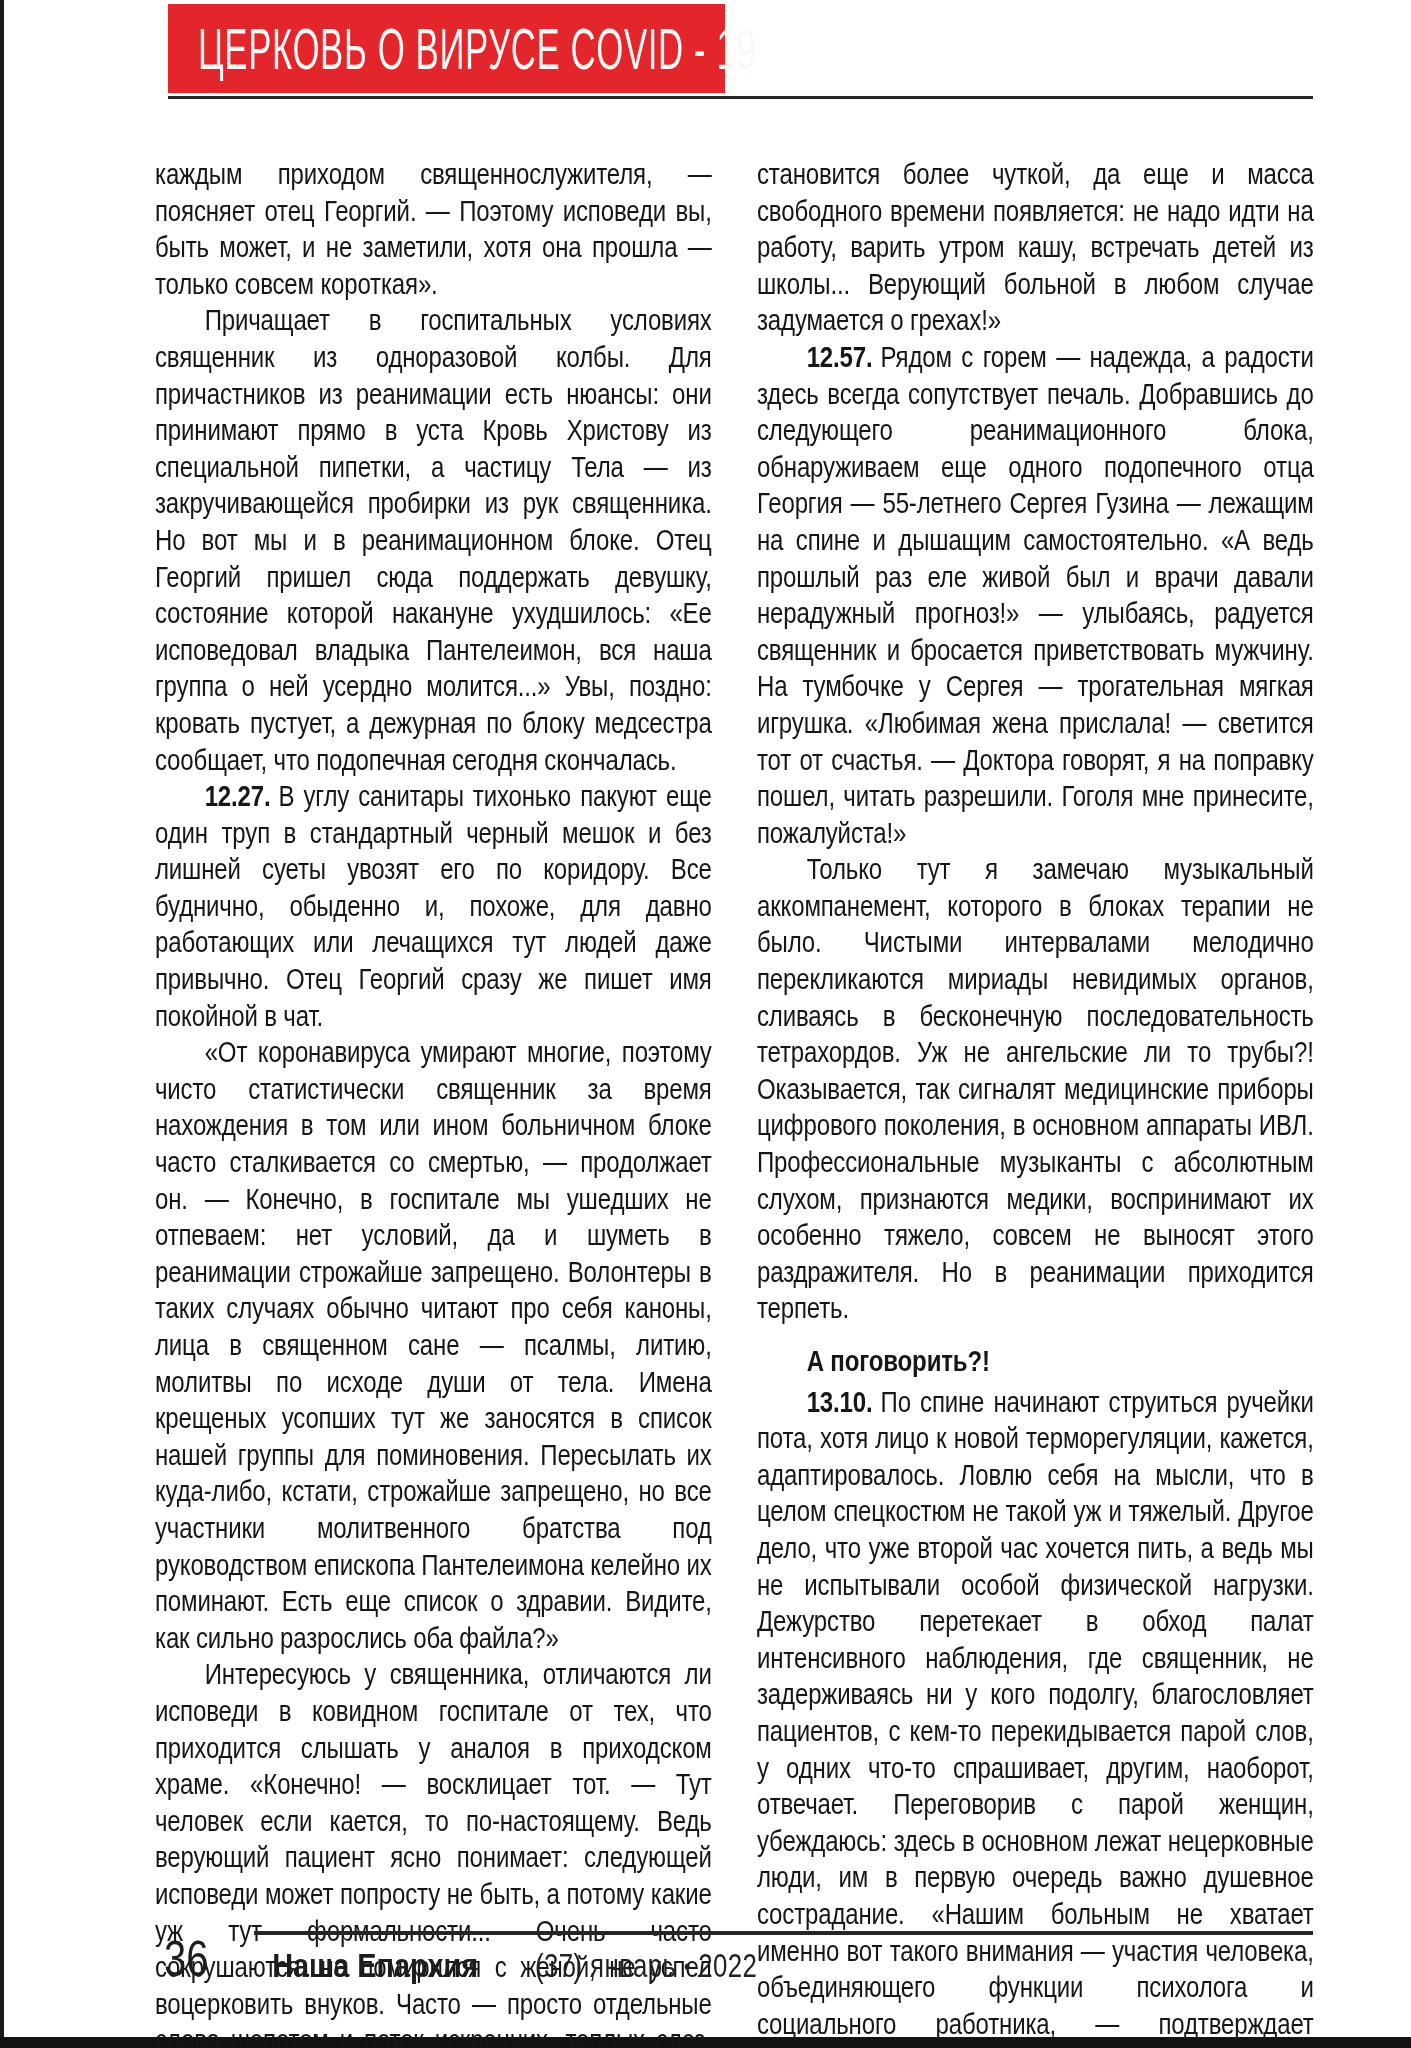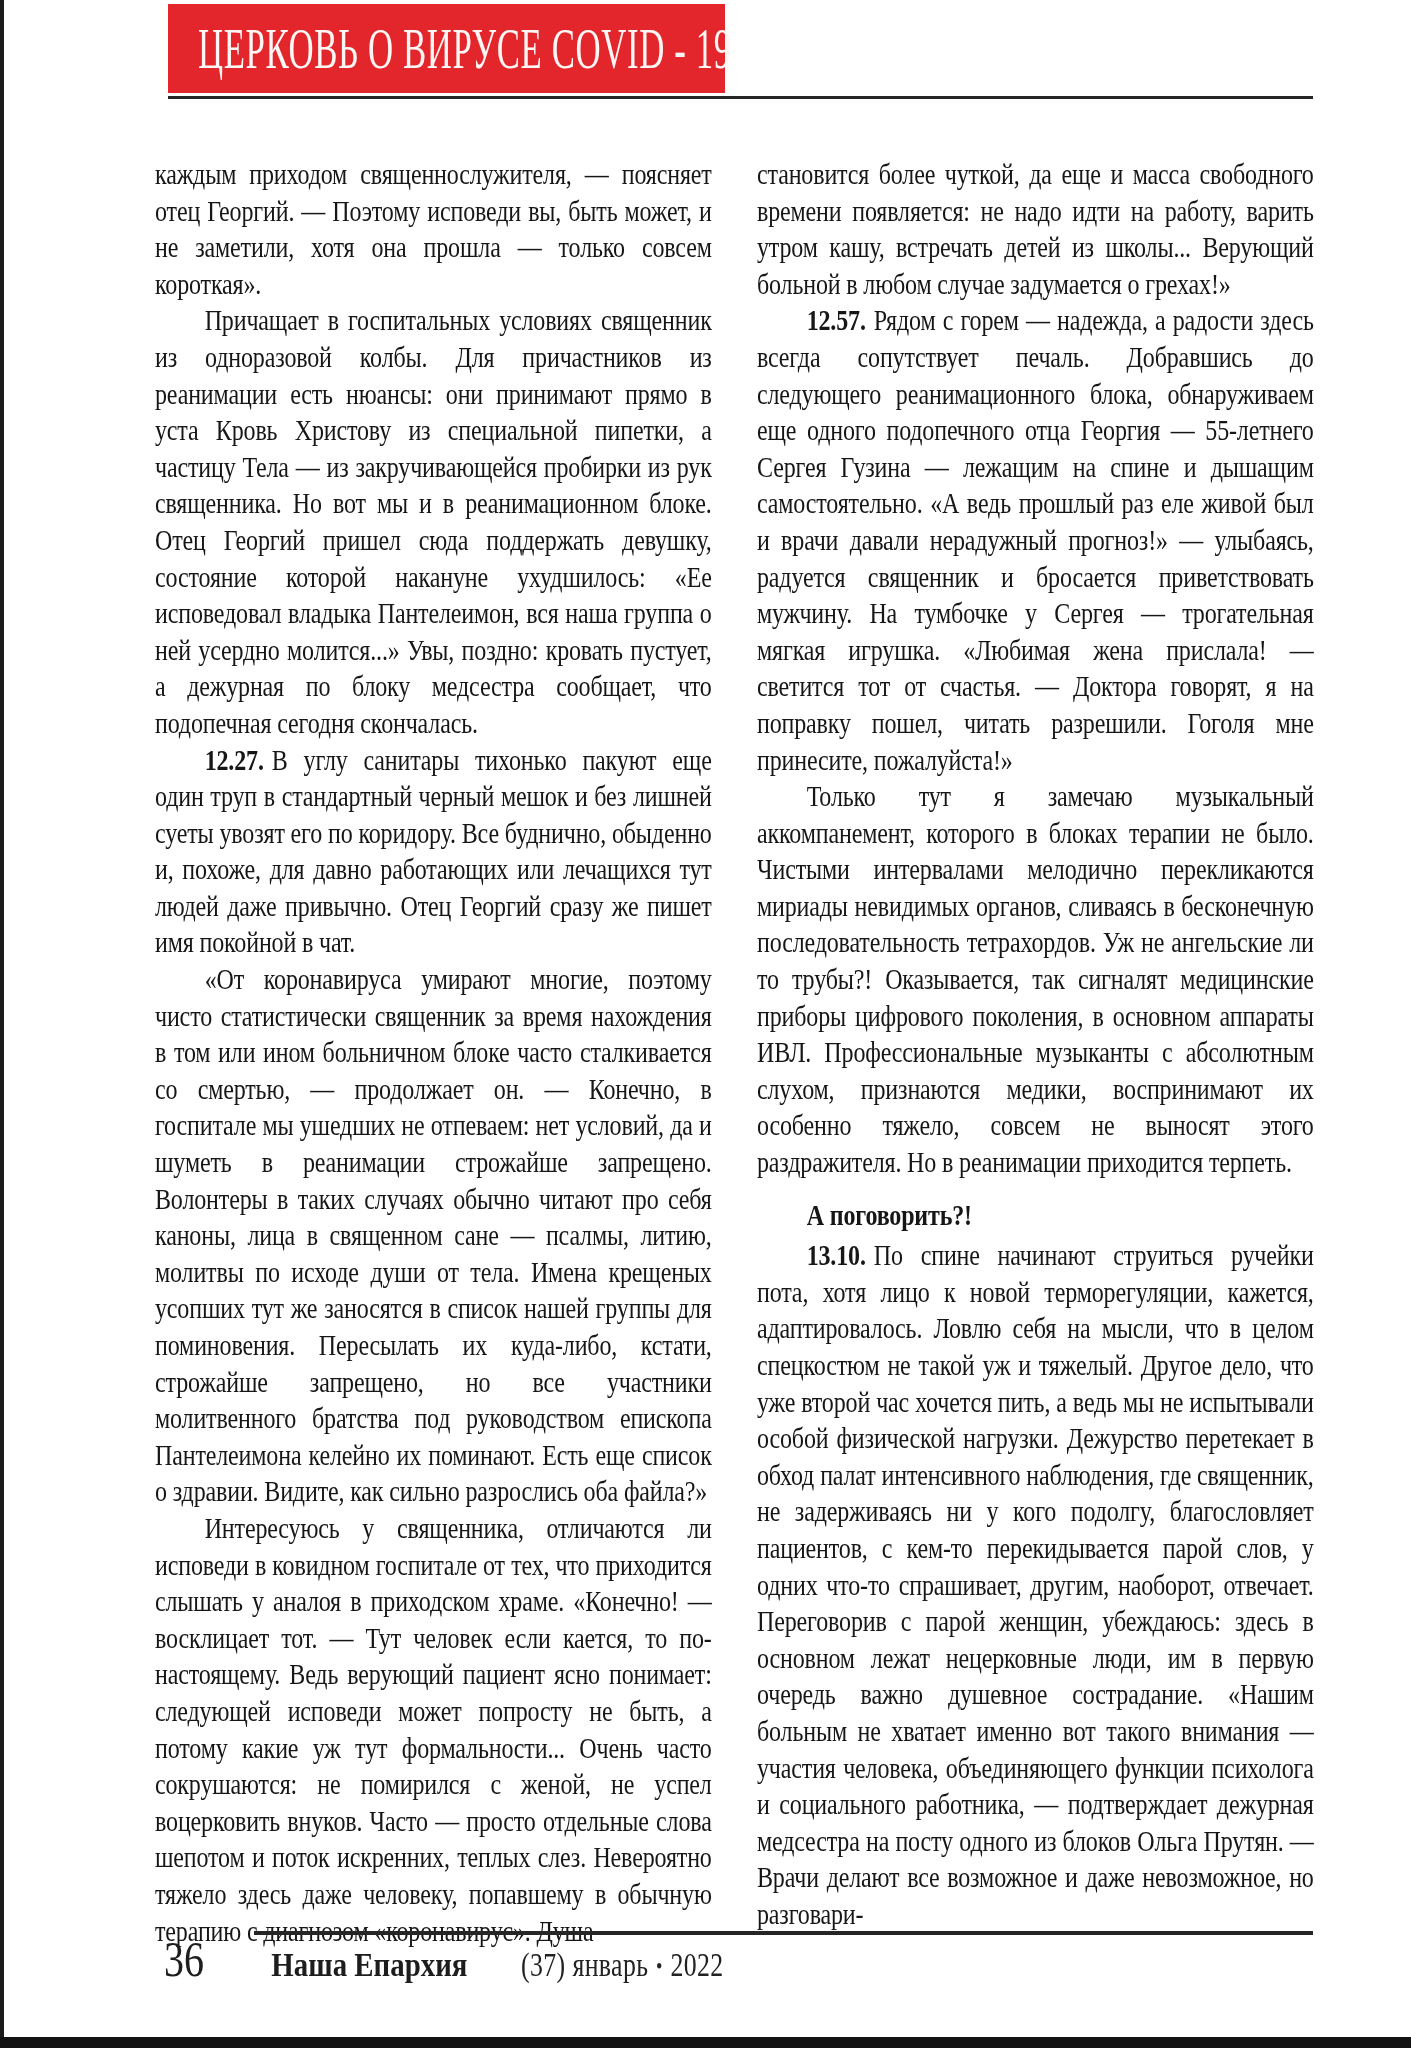--- a/index.html
+++ b/index.html
@@ -2,21 +2,21 @@
 <html style="--color-banner: #e2262b; --color-text: #161616; --color-rule: #262626;"><head>
 <meta charset="utf-8">
 <style>
   html, body { margin: 0; padding: 0; background: #888; }
   .page {
     position: relative;
     width: 1411px;
     height: 2048px;
     background: #ffffff;
     overflow: hidden;
-    font-family: Liberation Serif, serif;
+    font-family: Liberation Sans, sans-serif;
     color: #161616;
   }
   .scan-left {
     position: absolute; left: 0; top: 0;
     width: 4px; height: 2048px;
     background: #1b1b1b;
   }
   .scan-bottom {
     position: absolute; left: 0; bottom: 0;
     width: 1411px; height: 11px;

